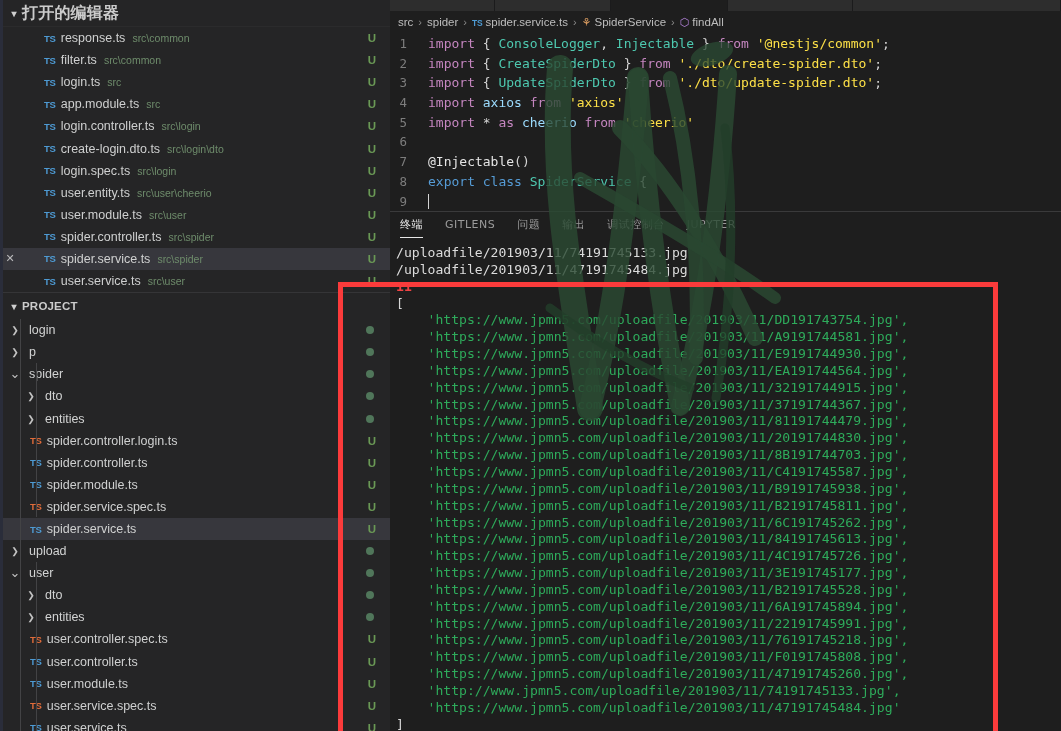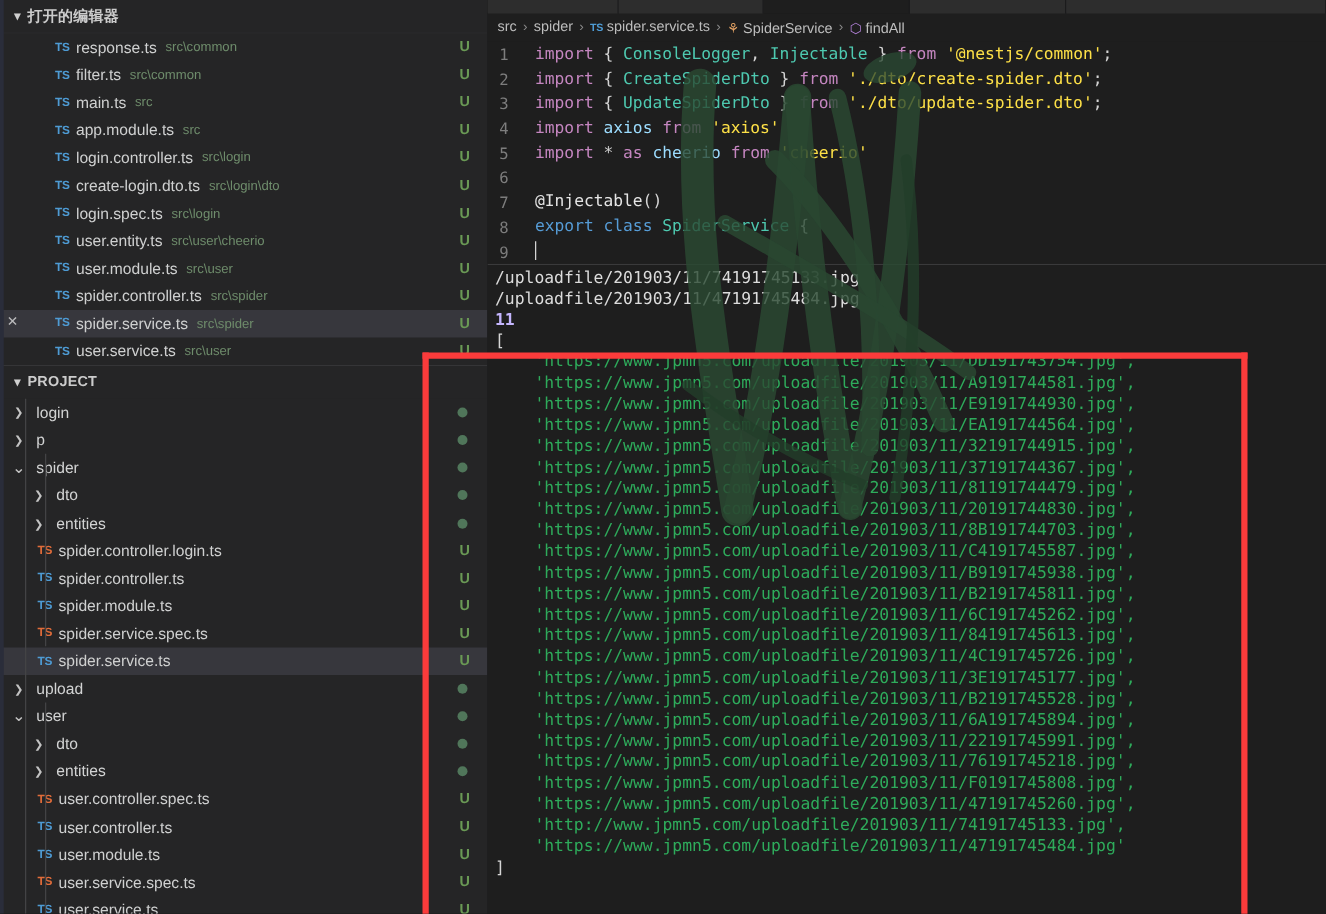--- a/index.html
+++ b/index.html
@@ -38,21 +38,21 @@
   }
   .section-header .twist {
     width: 16px; height: 16px;
     display: flex; align-items: center; justify-content: center;
     color: #cfcfcf;
     font-size: 10px;
     flex: 0 0 16px;
   }
   .section-header .label-cn {
     font-family: "DejaVu Sans", sans-serif;
-    font-size: 12px;
+    font-size: 16px;
   }
 
   .open-editors {
     background: #252526;
   }
   .row {
     height: 22.1px;
     display: flex;
     align-items: center;
     font-size: 12.5px;
@@ -235,21 +235,21 @@
     font-size: 13.1px;
     line-height: 16.85px;
     color: #d6d6d6;
     padding: 3px 0 0 6px;
     overflow: hidden;
     position: relative;
     white-space: pre;
   }
   #terminal .tline { height: 16.85px; }
   .t-path { color: #dcdcdc; }
-  .t-count { color: #c4b5fd; font-weight: bold; }
+  .t-count { color: #ef4444; font-weight: bold; }
   .t-bracket { color: #d6d6d6; }
   .t-str { color: #2eab5b; }
   .t-indent { display: inline-block; width: 4ch; }
 
   
   #watermark {
     position: absolute;
     left: 130px; top: 8px;
     width: 440px; height: 440px;
     pointer-events: none;
@@ -299,21 +299,21 @@
           <span style="flex: 0 0 24px;"></span>
           <span class="ts-badge">TS</span>
           <span class="fname">filter.ts</span>
           <span class="fpath">src\common</span>
           <span class="gitchar">U</span>
         </div>
         <div class="row">
           <span class="close-x"></span>
           <span style="flex: 0 0 24px;"></span>
           <span class="ts-badge">TS</span>
-          <span class="fname">main.ts</span>
+          <span class="fname">login.ts</span>
           <span class="fpath">src</span>
           <span class="gitchar">U</span>
         </div>
         <div class="row">
           <span class="close-x"></span>
           <span style="flex: 0 0 24px;"></span>
           <span class="ts-badge">TS</span>
           <span class="fname">app.module.ts</span>
           <span class="fpath">src</span>
           <span class="gitchar">U</span>
@@ -561,20 +561,28 @@
         <div class="cline"><span class="ln">4</span><span class="ctext"><span class="k-import">import</span><span class="k-plain"> </span><span class="k-ident">axios</span><span class="k-plain"> </span><span class="k-import">from</span><span class="k-plain"> </span><span class="k-str">'axios'</span></span></div>
         <div class="cline"><span class="ln">5</span><span class="ctext"><span class="k-import">import</span><span class="k-plain"> </span><span class="k-plain">*</span><span class="k-plain"> </span><span class="k-import">as</span><span class="k-plain"> </span><span class="k-ident">cheerio</span><span class="k-plain"> </span><span class="k-import">from</span><span class="k-plain"> </span><span class="k-str">'cheerio'</span></span></div>
         <div class="cline"><span class="ln">6</span><span class="ctext"></span></div>
         <div class="cline"><span class="ln">7</span><span class="ctext"><span class="k-dec">@Injectable</span><span class="k-plain">(</span><span class="k-plain">)</span></span></div>
         <div class="cline"><span class="ln">8</span><span class="ctext"><span class="k-kw">export</span><span class="k-plain"> </span><span class="k-kw">class</span><span class="k-plain"> </span><span class="k-cls">SpiderService</span><span class="k-plain"> </span><span class="k-plain">{</span></span></div>
         <div class="cline"><span class="ln">9</span><span class="ctext"><span class="caret"></span></span></div>
       </div>
 
     <div id="panel-divider"></div>
 
+    <div id="panel-tabs">
+        <div class="ptab active"><span>终端</span></div>
+        <div class="ptab"><span>GITLENS</span></div>
+        <div class="ptab"><span>问题</span></div>
+        <div class="ptab"><span>输出</span></div>
+        <div class="ptab"><span>调试控制台</span></div>
+        <div class="ptab"><span>JUPYTER</span></div>
+      </div>
 
     <div id="terminal"><div class="tline"><span class="t-path">/uploadfile/201903/11/74191745133.jpg</span></div><div class="tline"><span class="t-path">/uploadfile/201903/11/47191745484.jpg</span></div><div class="tline"><span class="t-count">11</span></div><div class="tline"><span class="t-bracket">[</span></div><div class="tline"><span class="t-indent"></span><span class="t-str">'https://www.jpmn5.com/uploadfile/201903/11/DD191743754.jpg',</span></div><div class="tline"><span class="t-indent"></span><span class="t-str">'https://www.jpmn5.com/uploadfile/201903/11/A9191744581.jpg',</span></div><div class="tline"><span class="t-indent"></span><span class="t-str">'https://www.jpmn5.com/uploadfile/201903/11/E9191744930.jpg',</span></div><div class="tline"><span class="t-indent"></span><span class="t-str">'https://www.jpmn5.com/uploadfile/201903/11/EA191744564.jpg',</span></div><div class="tline"><span class="t-indent"></span><span class="t-str">'https://www.jpmn5.com/uploadfile/201903/11/32191744915.jpg',</span></div><div class="tline"><span class="t-indent"></span><span class="t-str">'https://www.jpmn5.com/uploadfile/201903/11/37191744367.jpg',</span></div><div class="tline"><span class="t-indent"></span><span class="t-str">'https://www.jpmn5.com/uploadfile/201903/11/81191744479.jpg',</span></div><div class="tline"><span class="t-indent"></span><span class="t-str">'https://www.jpmn5.com/uploadfile/201903/11/20191744830.jpg',</span></div><div class="tline"><span class="t-indent"></span><span class="t-str">'https://www.jpmn5.com/uploadfile/201903/11/8B191744703.jpg',</span></div><div class="tline"><span class="t-indent"></span><span class="t-str">'https://www.jpmn5.com/uploadfile/201903/11/C4191745587.jpg',</span></div><div class="tline"><span class="t-indent"></span><span class="t-str">'https://www.jpmn5.com/uploadfile/201903/11/B9191745938.jpg',</span></div><div class="tline"><span class="t-indent"></span><span class="t-str">'https://www.jpmn5.com/uploadfile/201903/11/B2191745811.jpg',</span></div><div class="tline"><span class="t-indent"></span><span class="t-str">'https://www.jpmn5.com/uploadfile/201903/11/6C191745262.jpg',</span></div><div class="tline"><span class="t-indent"></span><span class="t-str">'https://www.jpmn5.com/uploadfile/201903/11/84191745613.jpg',</span></div><div class="tline"><span class="t-indent"></span><span class="t-str">'https://www.jpmn5.com/uploadfile/201903/11/4C191745726.jpg',</span></div><div class="tline"><span class="t-indent"></span><span class="t-str">'https://www.jpmn5.com/uploadfile/201903/11/3E191745177.jpg',</span></div><div class="tline"><span class="t-indent"></span><span class="t-str">'https://www.jpmn5.com/uploadfile/201903/11/B2191745528.jpg',</span></div><div class="tline"><span class="t-indent"></span><span class="t-str">'https://www.jpmn5.com/uploadfile/201903/11/6A191745894.jpg',</span></div><div class="tline"><span class="t-indent"></span><span class="t-str">'https://www.jpmn5.com/uploadfile/201903/11/22191745991.jpg',</span></div><div class="tline"><span class="t-indent"></span><span class="t-str">'https://www.jpmn5.com/uploadfile/201903/11/76191745218.jpg',</span></div><div class="tline"><span class="t-indent"></span><span class="t-str">'https://www.jpmn5.com/uploadfile/201903/11/F0191745808.jpg',</span></div><div class="tline"><span class="t-indent"></span><span class="t-str">'https://www.jpmn5.com/uploadfile/201903/11/47191745260.jpg',</span></div><div class="tline"><span class="t-indent"></span><span class="t-str">'http://www.jpmn5.com/uploadfile/201903/11/74191745133.jpg',</span></div><div class="tline"><span class="t-indent"></span><span class="t-str">'https://www.jpmn5.com/uploadfile/201903/11/47191745484.jpg'</span></div><div class="tline"><span class="t-bracket">]</span></div></div>
 
     <svg id="watermark" viewBox="0 0 440 440">
       <g fill="none" stroke="#2a4a33" stroke-opacity="0.85" stroke-linecap="round">
         <path d="M40 60 C30 180 55 300 70 400" stroke-width="26"></path>
         <path d="M70 400 C95 300 108 190 118 70" stroke-width="22"></path>
         <path d="M118 70 C126 190 140 300 160 398" stroke-width="20"></path>
         <path d="M160 398 C186 300 200 190 208 66" stroke-width="18"></path>
         <path d="M100 120 C150 170 200 250 235 330" stroke-width="16"></path>

